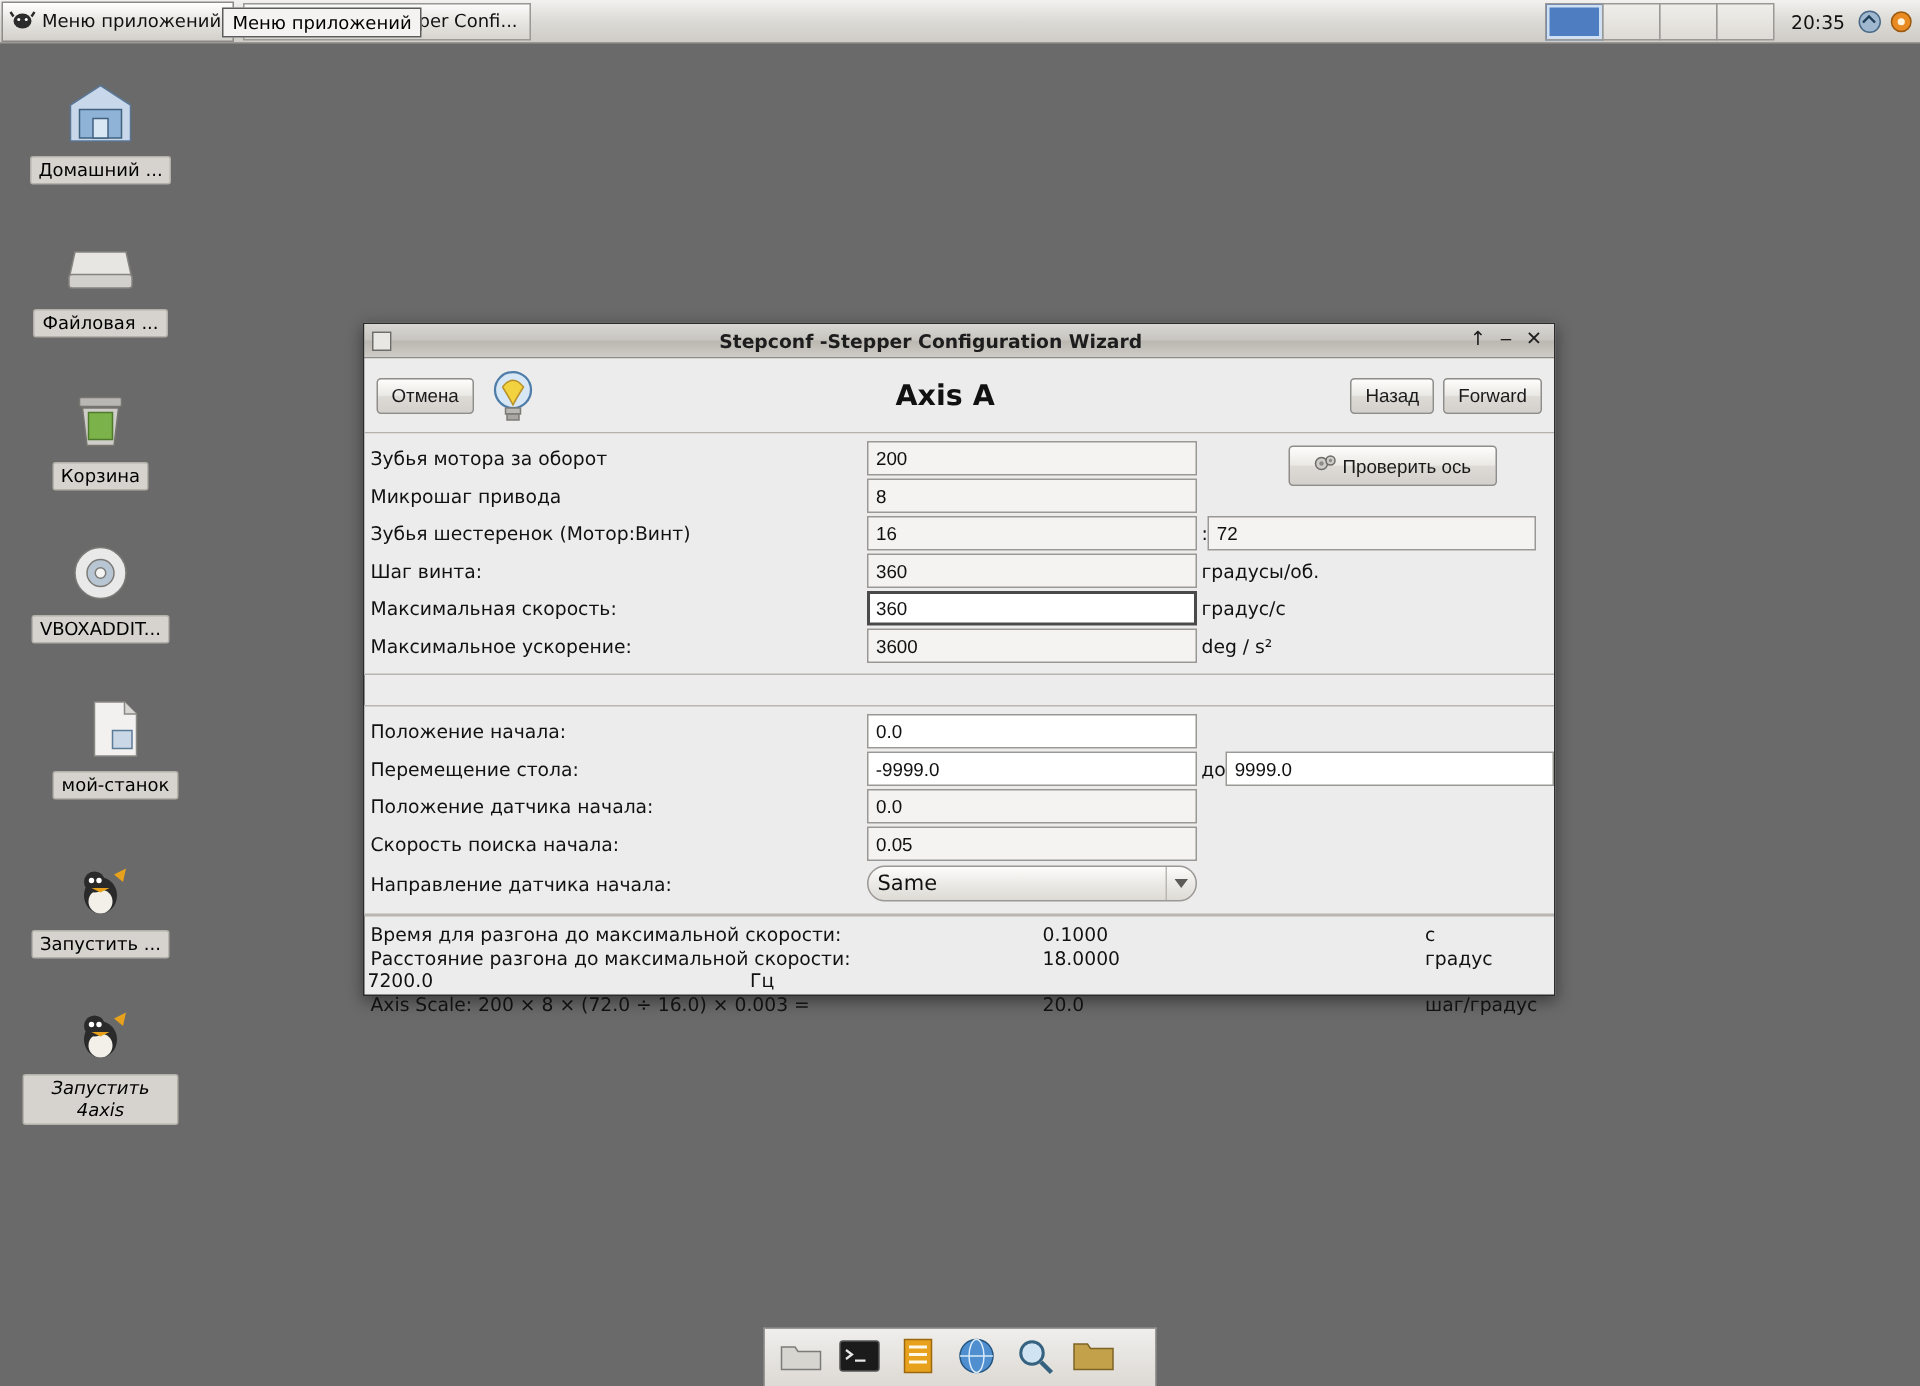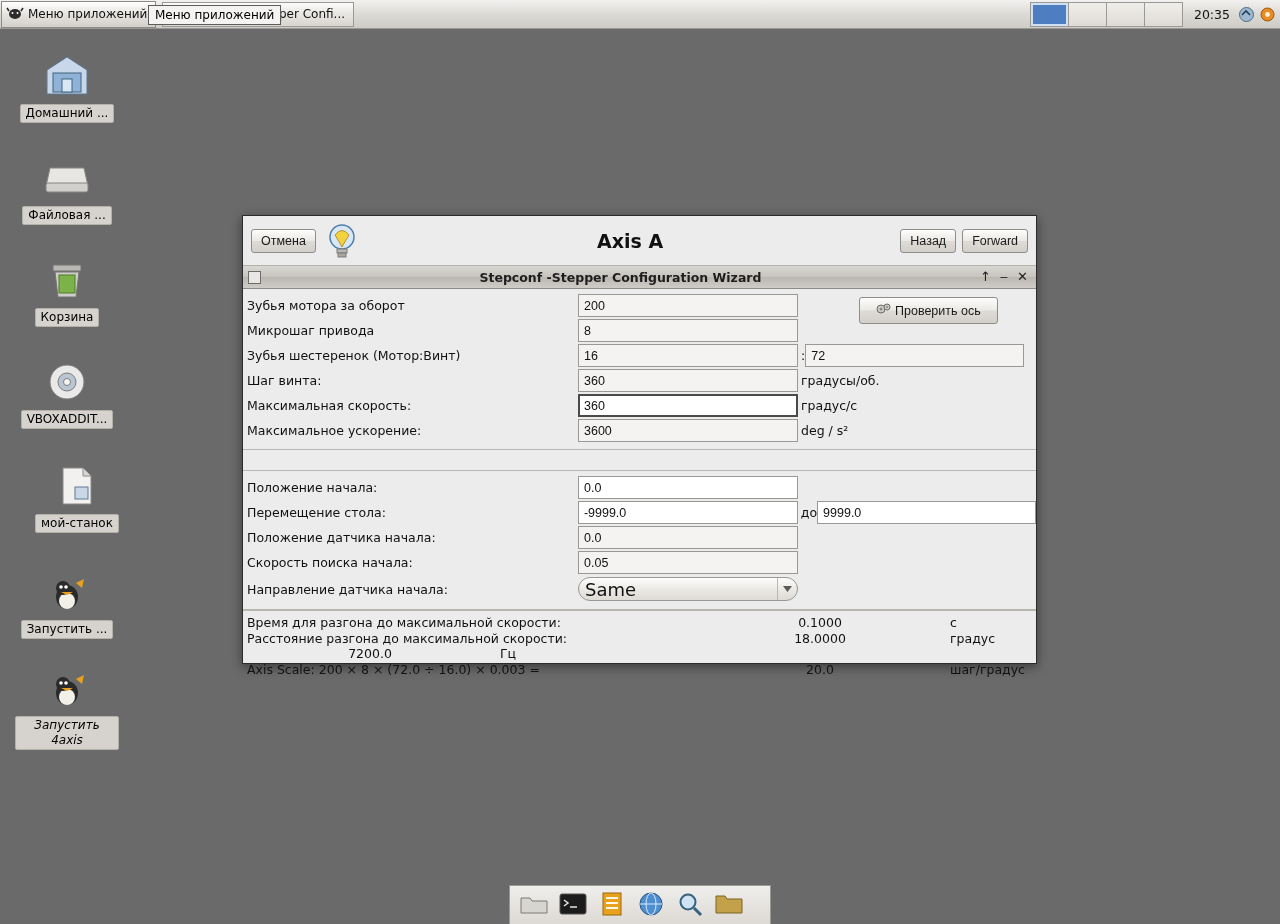--- a/index.html
+++ b/index.html
@@ -132,37 +132,37 @@
   .inp.main { width: 220px; }
   .inp.focused {
     background: #ffffff; border: 2px solid #4a4a4a; padding: 1px 4px;
   }
   .inp.white { background: #ffffff; }
   .unit { font-size: 12.5px; color: #111; padding-left: 3px; }
   .inp.tail { width: 219px; }
   .combo {
     width: 220px; height: 24px; border: 1px solid #9a9894; border-radius: 12px;
     background: linear-gradient(to bottom, #fcfcfb 0%, #eceae6 50%, #dedbd6 100%);
-    display: flex; align-items: center; font-size: 18px; color: #111; padding-left: 6px;
+    display: flex; align-items: center; font-size: 14px; color: #111; padding-left: 6px;
   }
   .combo .arrowbox {
     margin-left: auto; width: 20px; height: 22px;
     border-left: 1px solid #bbb8b3;
     display: flex; align-items: center; justify-content: center;
   }
   .test-btn {
     display: inline-flex; align-items: center; gap: 4px;
     border: 1px solid #8f8d89; border-radius: 3px;
     background: linear-gradient(to bottom, #fdfdfc 0%, #ebe9e5 48%, #dedbd6 52%, #d3d0cb 100%);
     font-size: 12.5px; color: #1a1a1a; padding: 4px 16px;
   }
   #results { padding: 4px 2px 2px 2px; border-top: 1px solid #b9b6b1; }
   .res-row { display: flex; font-size: 12.5px; color: #111; line-height: 15.5px; }
   .res-l { width: 450px; padding-left: 2px; }
-  .res-v { width: 250px; text-align: center; }
+  .res-v { width: 250px; text-align: left; }
   .res-u { padding-left: 5px; }
 
   
   #dock {
     position: absolute; left: 509px; top: 885px; width: 262px; height: 39px;
     background: linear-gradient(to bottom, #efeeec 0%, #ddd9d4 100%);
     border: 1px solid #9a9894; border-bottom: none;
     display: flex; align-items: center; gap: 6px; padding: 0 7px;
   }
   .dock-item { width: 33px; height: 31px; display: flex; align-items: center; justify-content: center; }
@@ -297,43 +297,43 @@
         <circle cx="20" cy="16" r="1.8" fill="#fff"></circle>
       <path d="M15 21 L21 24 L27 21" fill="#e8a11c"></path>
       <path d="M30 12 L38 8 L36 17 Z" fill="#e8a11c"></path>
     </svg>
   </div>
   <span class="cap two">Запустить 4axis</span>
 </div>
 
 <div id="stepconf">
 
+  <div id="titlebar">
+    <span class="t-icon"></span>
+    <span class="t-title">Stepconf -Stepper Configuration Wizard</span>
+    <span class="t-btns">
+      <span>↑</span>
+      <span>‒</span>
+      <span>✕</span>
+    </span>
+  </div>
+
   <div id="wizhead">
     <button class="btn">Отмена</button>
     <span class="bulb">
       <svg width="36" height="42" viewBox="0 0 36 42">
         <circle cx="18" cy="16" r="12" fill="#d8e7f5" stroke="#4d7da8" stroke-width="1.5"></circle>
         <path d="M11 14 q7 -9 14 0 q-5 8 -7 12 q-2 -4 -7 -12" fill="#f2d23f" stroke="#b8912a"></path>
         <rect x="13" y="28" width="10" height="4" fill="#b9b7b3" stroke="#7d7b77"></rect>
         <rect x="14" y="32" width="8" height="4" fill="#a9a7a3" stroke="#7d7b77"></rect>
       </svg>
     </span>
     <span id="wiz-title">Axis A</span>
     <button class="btn" style="margin-right:6px;">Назад</button>
     <button class="btn">Forward</button>
-  </div>
-
-  <div id="titlebar">
-    <span class="t-icon"></span>
-    <span class="t-title">Stepconf -Stepper Configuration Wizard</span>
-    <span class="t-btns">
-      <span>↑</span>
-      <span>‒</span>
-      <span>✕</span>
-    </span>
   </div>
 
   <div id="wizbody">
 
     <div class="frame" style="margin-top:0; border-top:none; position:relative;">
 
       <div class="row">
         <span class="lbl">Зубья мотора за оборот</span>
         <input class="inp main" value="200" style="">
       </div>

